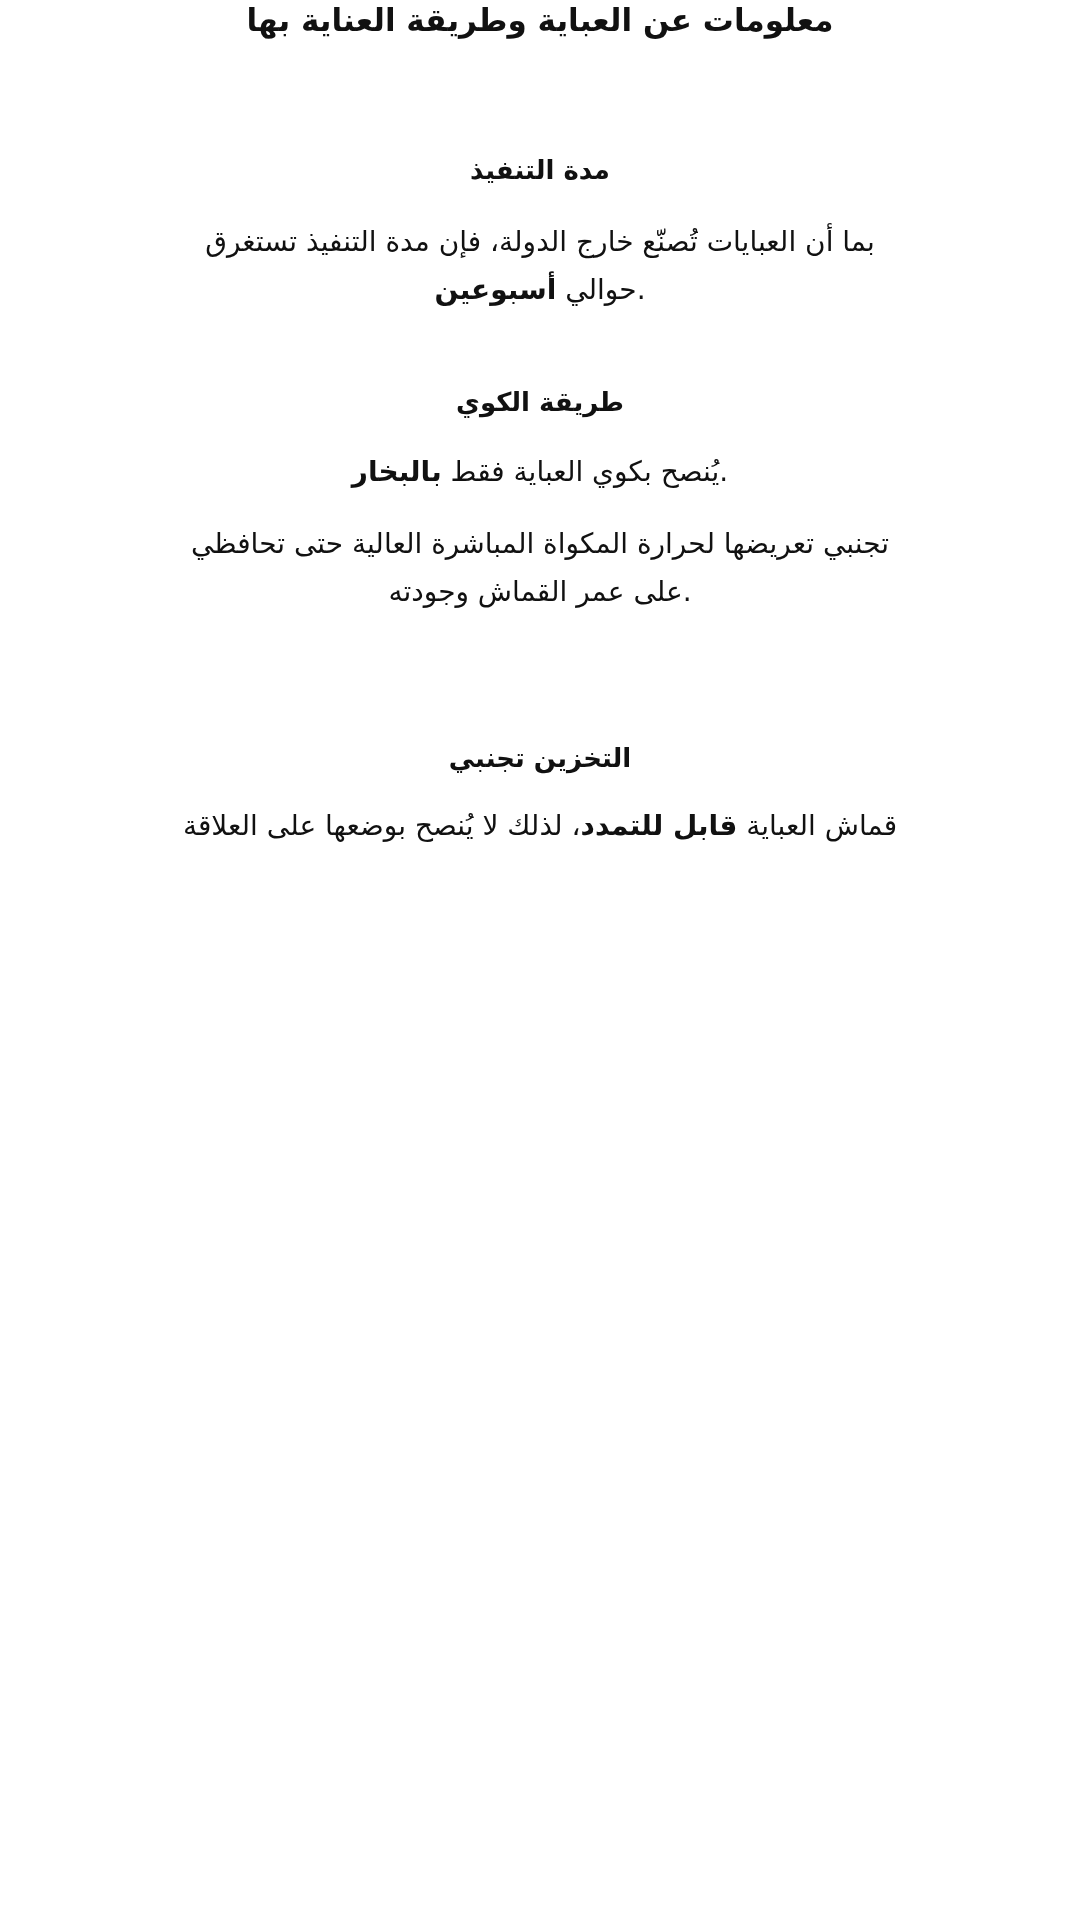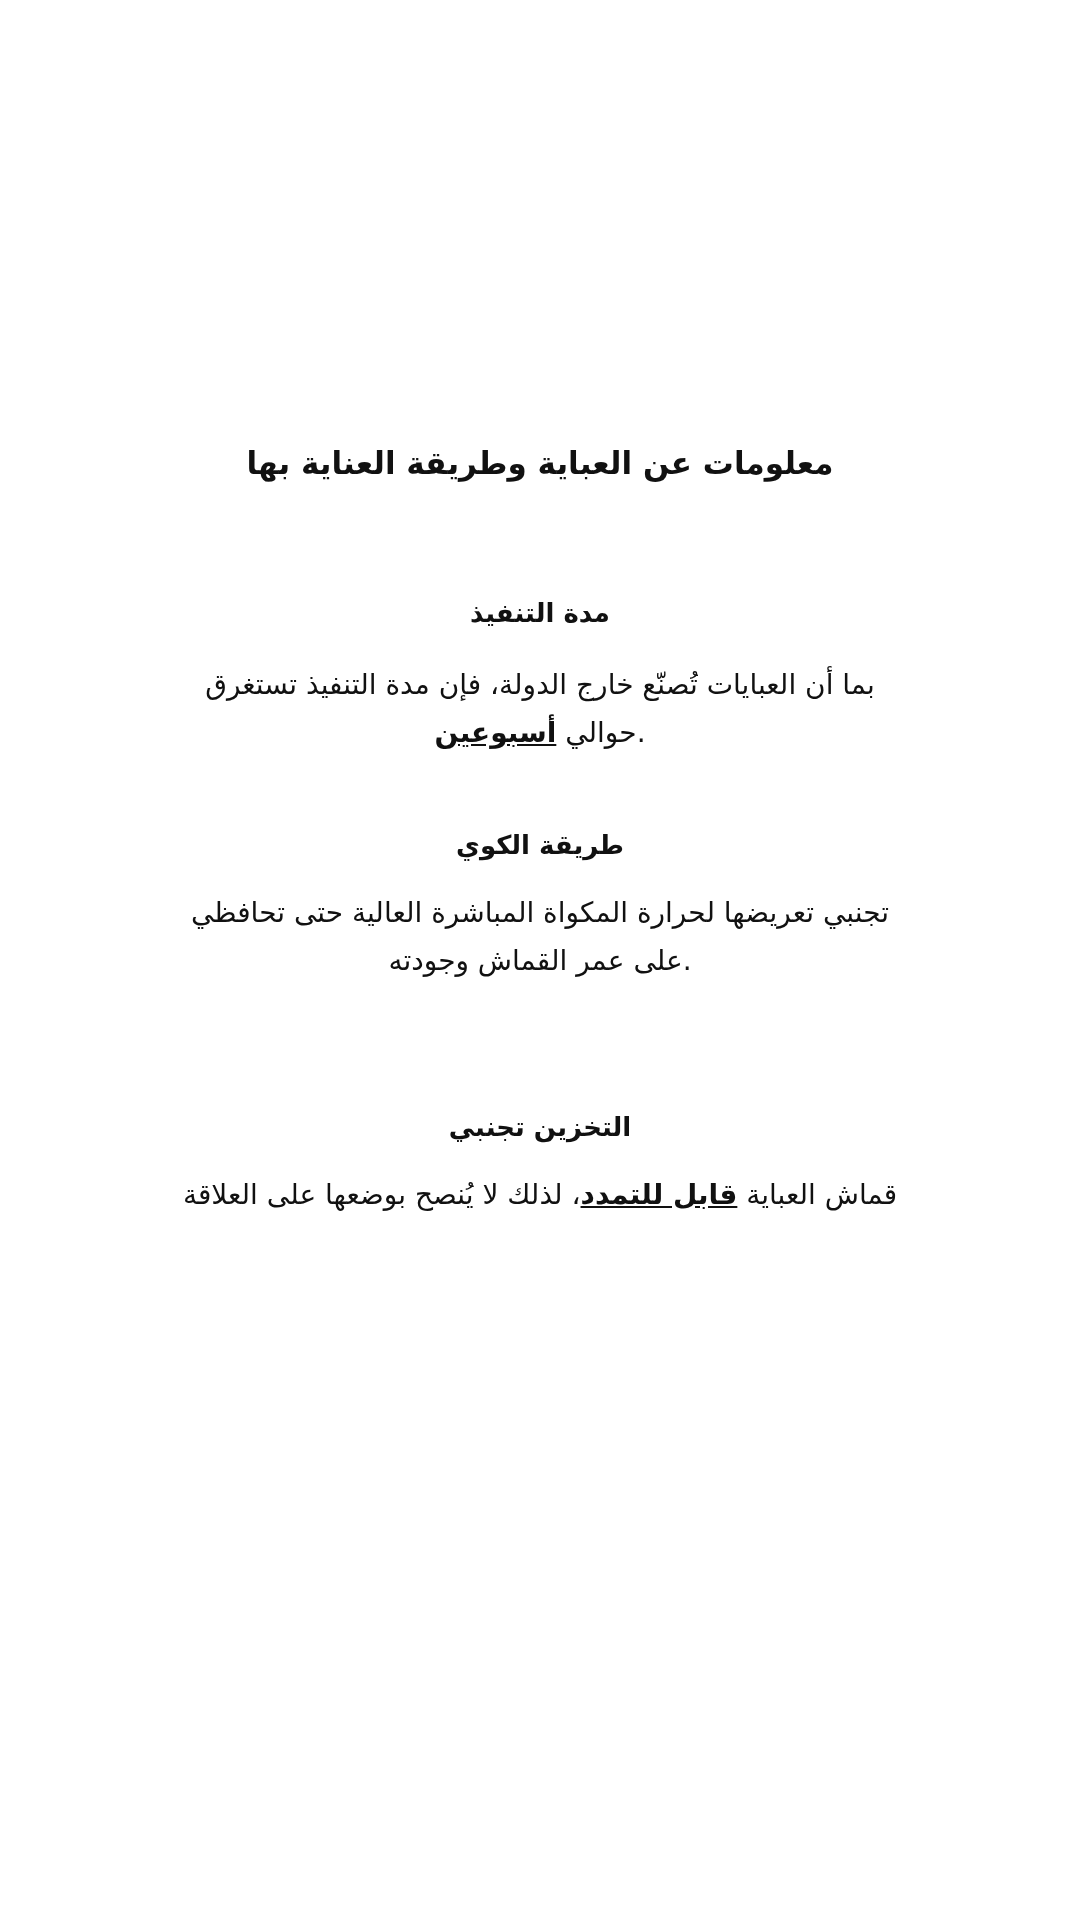--- a/index.html
+++ b/index.html
@@ -1,24 +1,24 @@
 <!DOCTYPE html>
 <html><head>
 <meta charset="utf-8">
 <style>
   html,body{margin:0;padding:0;background:#ffffff;}
   .page{
     width:1080px;height:1920px;background:#ffffff;
     font-family:"DejaVu Sans",sans-serif;color:#111111;
-    box-sizing:border-box;padding-top:443px;text-align:center;overflow:hidden;
+    box-sizing:border-box;text-align:center;overflow:hidden;
   }
   .title{font-size:31px;font-weight:700;line-height:40px;margin:0;letter-spacing:0;}
   .heading{font-size:26px;font-weight:700;line-height:40px;margin:0;}
   .body{font-size:28px;font-weight:400;line-height:48px;margin:0 auto;max-width:960px;}
-  .body b{font-weight:700;text-decoration:underline;}
+  .body b{font-weight:700;}
   .nowrap{white-space:nowrap;}
   #heading-execution{margin-top:110px;}
   #para-execution{margin-top:28px;}
   #heading-ironing{margin-top:68px;}
   #para-ironing-1{margin-top:26px;}
   #para-ironing-2{margin-top:24px;}
   #heading-storage{margin-top:122px;}
   #para-storage-1{margin-top:24px;text-align:center;}
   #para-storage-2{margin-top:26px;}
 </style>
@@ -29,20 +29,21 @@
 
   <h1 class="title">معلومات عن العباية وطريقة العناية بها</h1>
 
   <section>
     <h2 class="heading" id="heading-execution">مدة التنفيذ</h2>
     <p class="body" id="para-execution"><span>بما أن العبايات تُصنّع خارج الدولة، فإن مدة التنفيذ تستغرق</span><br><span>حوالي </span><b>أسبوعين</b><span>.</span></p>
   </section>
 
   <section>
     <h2 class="heading" id="heading-ironing">طريقة الكوي</h2>
+    <p class="body nowrap" id="para-ironing-1"><span>يُنصح بكوي العباية فقط </span><b>بالبخار</b><span>.</span></p>
     <p class="body" id="para-ironing-2"><span>تجنبي تعريضها لحرارة المكواة المباشرة العالية حتى تحافظي</span><br><span>على عمر القماش وجودته.</span></p>
   </section>
 
   <section>
     <h2 class="heading" id="heading-storage">التخزين تجنبي</h2>
     <p class="body nowrap" id="para-storage-1"><span>قماش العباية </span><b>قابل للتمدد</b><span>، لذلك لا يُنصح بوضعها على العلاقة</span></p>
   </section>
 
 </div>
 

